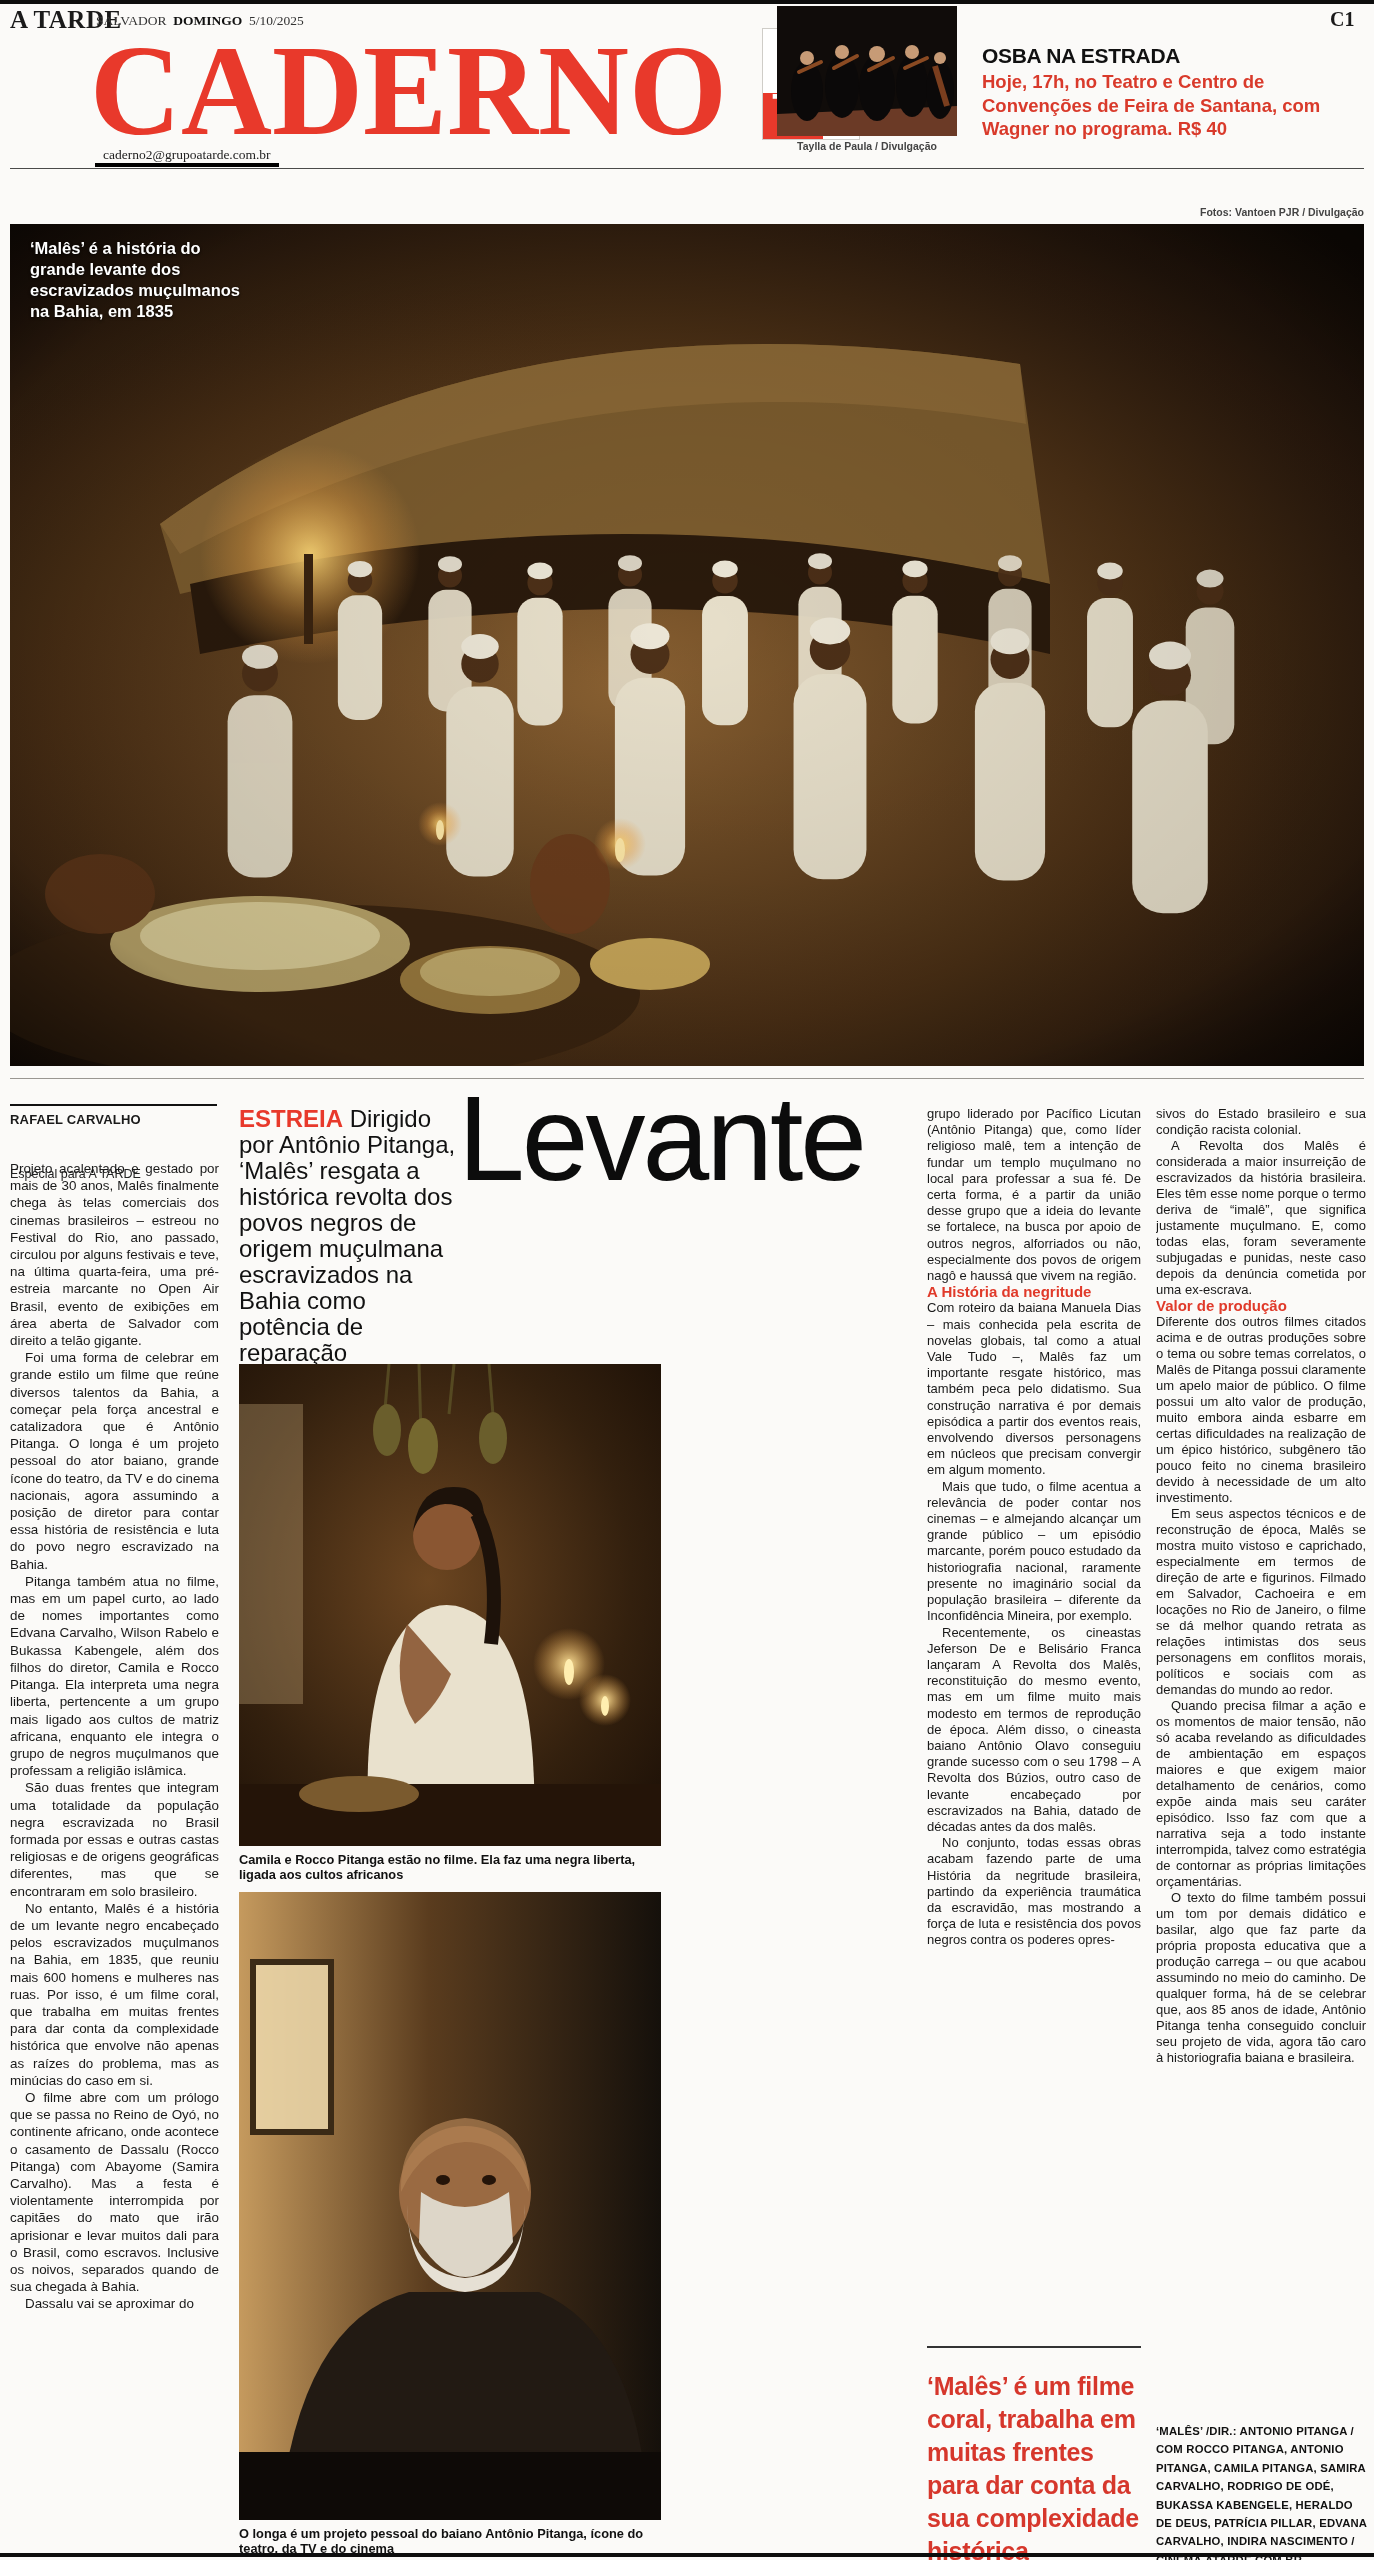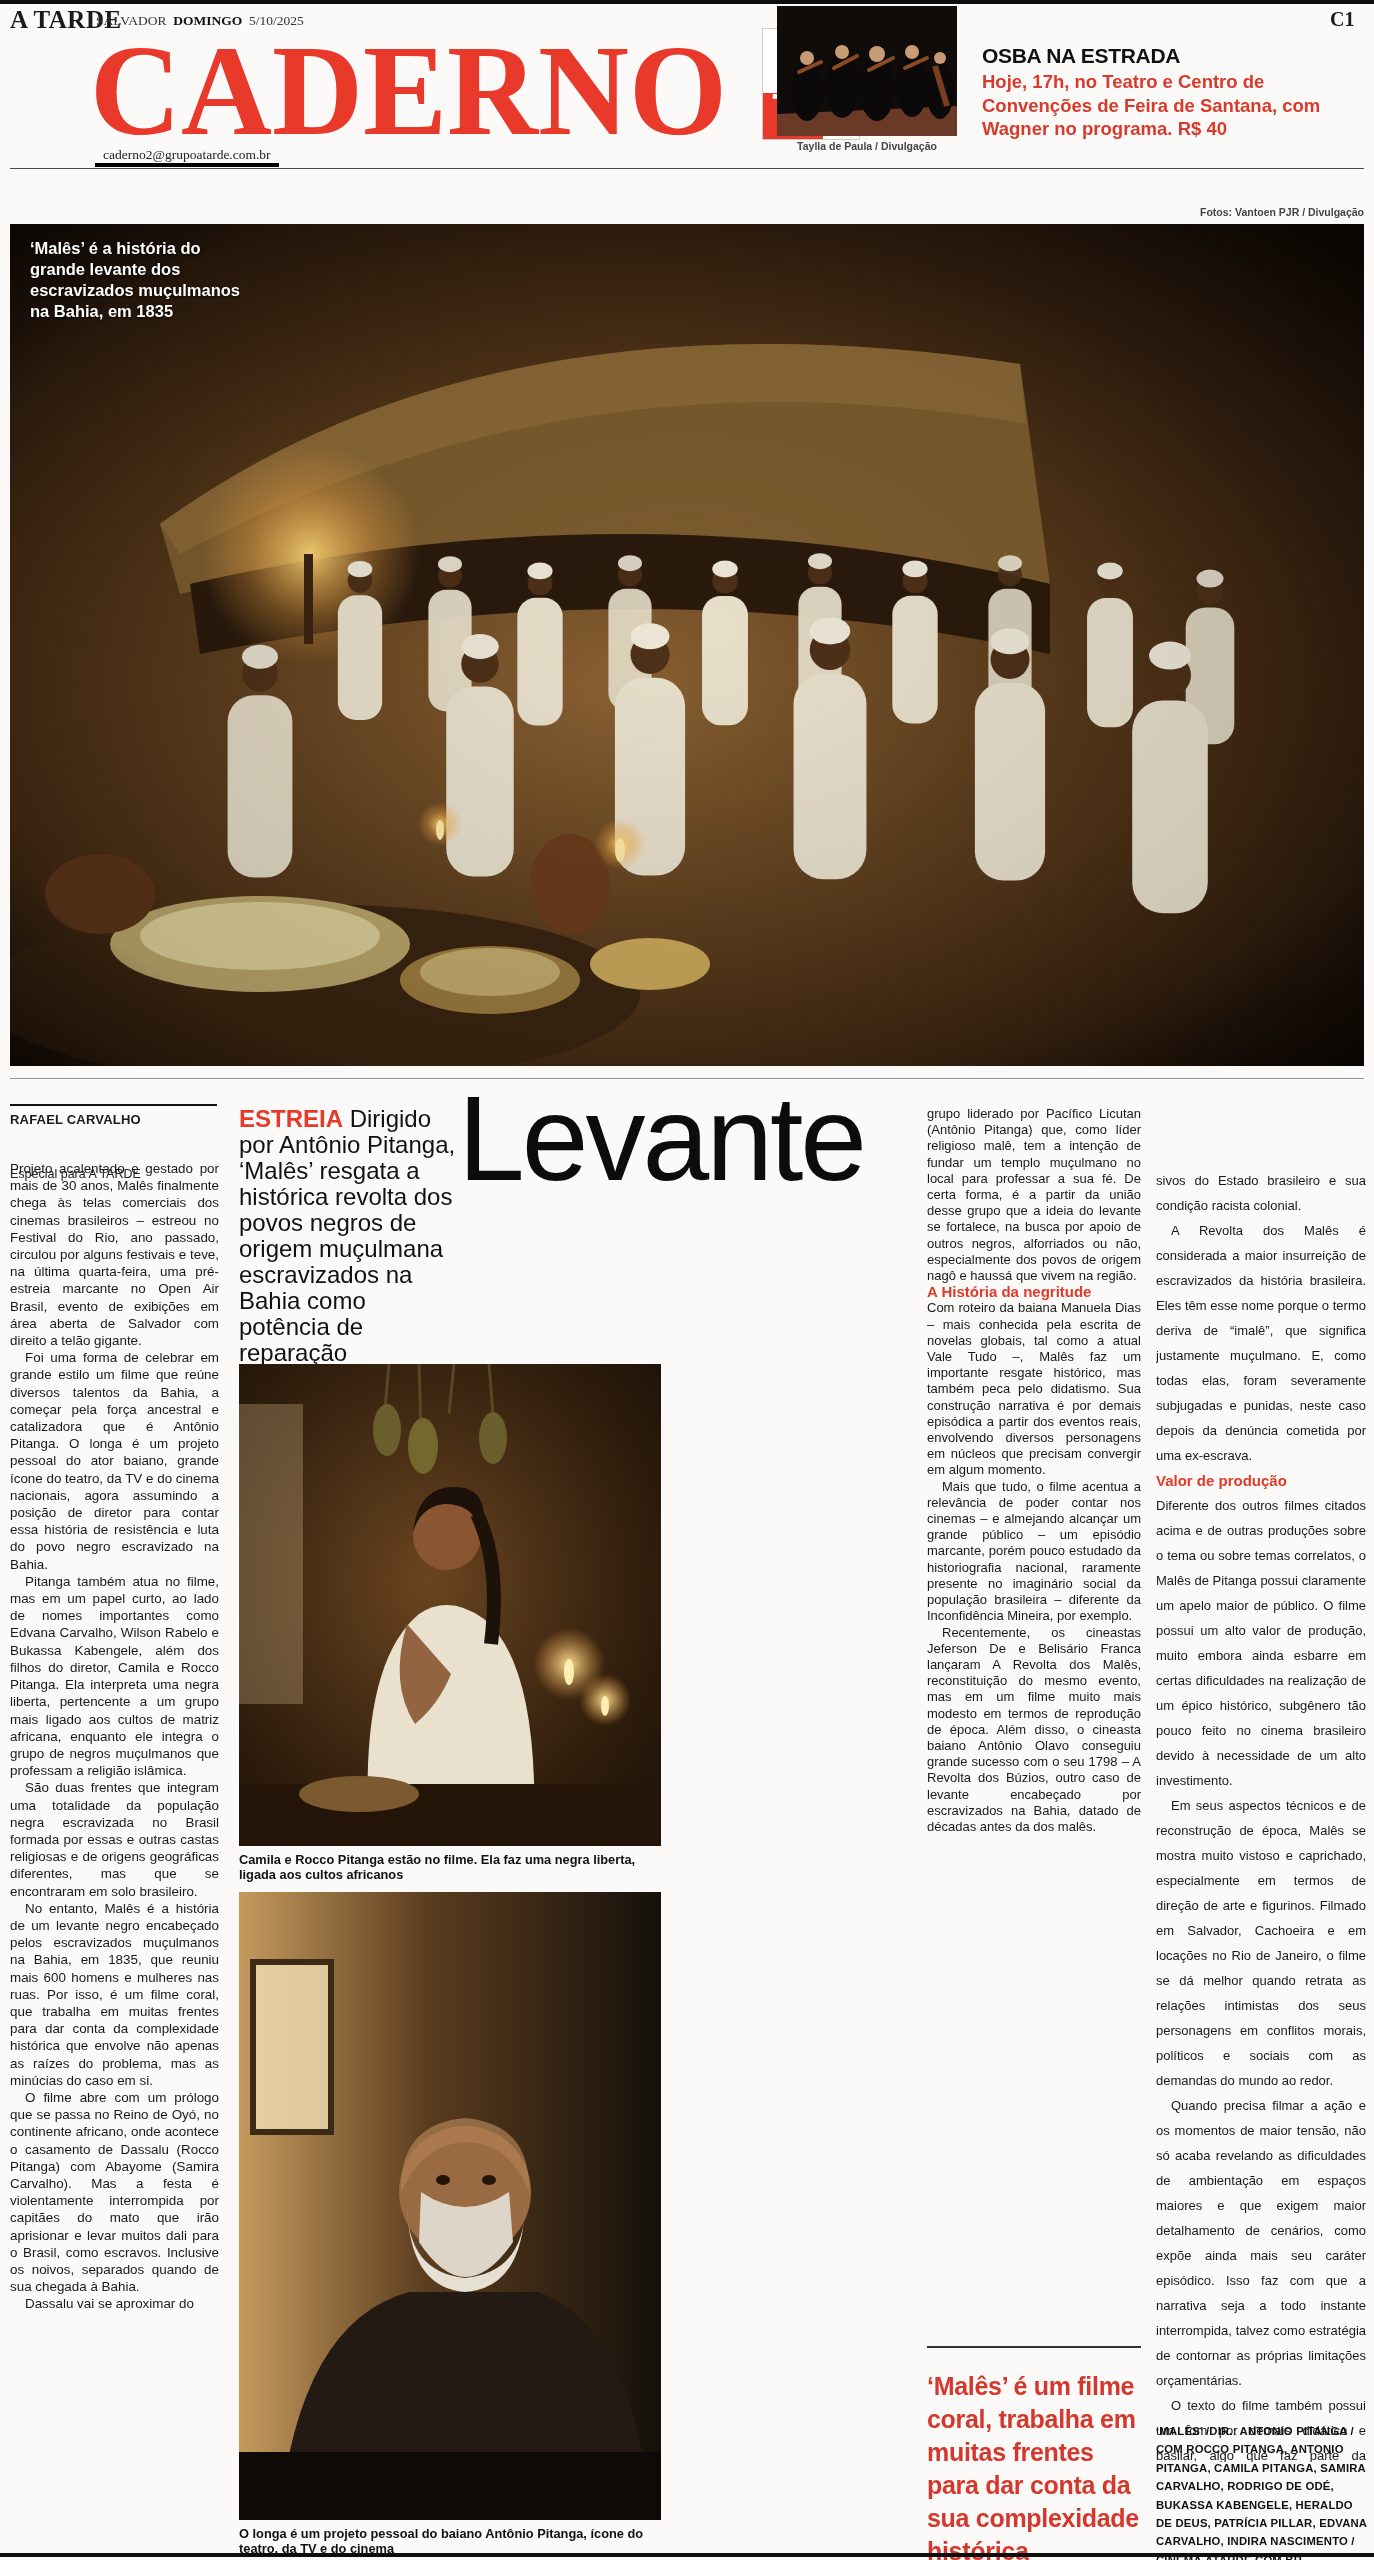--- a/index.html
+++ b/index.html
@@ -44,21 +44,21 @@
   .deck{left:239px;top:1106px;width:224px;font-size:24px;line-height:26px;color:#111;}
   .kicker{color:#e8392b;font-weight:700;}
   .hl1{left:458px;top:1078px;font-size:120px;line-height:1;font-weight:400;letter-spacing:-3px;color:#0c0c0c;}
   .hl2{left:454px;top:1188px;font-size:162px;line-height:1;font-weight:700;letter-spacing:-9px;color:#000;
        text-shadow:2px 0 #000,-2px 0 #000,0 1.5px #000,0 -1.5px #000;}
   .photo1{left:239px;top:1364px;width:422px;height:482px;background:#20130a;}
   .caption1{left:239px;top:1852px;width:428px;font-size:12.8px;font-weight:700;color:#111;}
   .photo2{left:239px;top:1892px;width:422px;height:628px;background:#15100b;}
   .caption2{left:239px;top:2526px;width:428px;font-size:12.8px;font-weight:700;color:#111;}
   .col5{left:927px;top:1106px;width:214px;height:1232px;overflow:hidden;font-size:13px;line-height:16.2px;}
-  .col6{left:1156px;top:1168px;width:210px;height:1294px;overflow:hidden;font-size:13px;line-height:25px;}
+  .col6{left:1156px;top:1106px;width:210px;height:1294px;overflow:hidden;font-size:13px;line-height:16px;}
   .subhead{color:#e03a2a;font-weight:700;font-size:15px;margin:7px 0 2px 0;text-indent:0 !important;text-align:left;}
   .quote-rule{left:927px;top:2346px;width:214px;height:2px;background:#333;}
   .quote{left:927px;top:2370px;width:220px;font-size:25px;line-height:33px;font-weight:700;color:#d6372c;letter-spacing:-.3px;}
   .credits{left:1156px;top:2422px;width:214px;font-size:11.3px;line-height:18.4px;font-weight:700;letter-spacing:.2px;color:#111;text-transform:uppercase;}
 </style>
 </head>
 <body>
 
 <div id="page">
 
@@ -265,20 +265,21 @@
     </svg>
   </div>
   <div class="abs caption2">O longa é um projeto pessoal do baiano Antônio Pitanga, ícone do teatro, da TV e do cinema</div>
 
   <div class="abs col5 bodycopy">
     <p class="noind">grupo liderado por Pacífico Licutan (Antônio Pitanga) que, como líder religioso malê, tem a intenção de fundar um templo muçulmano no local para professar a sua fé. De certa forma, é a partir da união desse grupo que a ideia do levante se fortalece, na busca por apoio de outros negros, alforriados ou não, especialmente dos povos de origem nagô e haussá que vivem na região.</p>
     <p class="subhead">A História da negritude</p>
     <p class="noind">Com roteiro da baiana Manuela Dias – mais conhecida pela escrita de novelas globais, tal como a atual Vale Tudo –, Malês faz um importante resgate histórico, mas também peca pelo didatismo. Sua construção narrativa é por demais episódica a partir dos eventos reais, envolvendo diversos personagens em núcleos que precisam convergir em algum momento.</p>
     <p>Mais que tudo, o filme acentua a relevância de poder contar nos cinemas – e almejando alcançar um grande público – um episódio marcante, porém pouco estudado da historiografia nacional, raramente presente no imaginário social da população brasileira – diferente da Inconfidência Mineira, por exemplo.</p>
     <p>Recentemente, os cineastas Jeferson De e Belisário Franca lançaram A Revolta dos Malês, reconstituição do mesmo evento, mas em um filme muito mais modesto em termos de reprodução de época. Além disso, o cineasta baiano Antônio Olavo conseguiu grande sucesso com o seu 1798 – A Revolta dos Búzios, outro caso de levante encabeçado por escravizados na Bahia, datado de décadas antes da dos malês.</p>
+    <p>No conjunto, todas essas obras acabam fazendo parte de uma História da negritude brasileira, partindo da experiência traumática da escravidão, mas mostrando a força de luta e resistência dos povos negros contra os poderes opres-</p>
   </div>
 
   <div class="abs quote-rule"></div>
   <div class="abs quote">‘Malês’ é um filme coral, trabalha em muitas frentes para dar conta da sua complexidade histórica</div>
 
   <div class="abs col6 bodycopy">
     <p class="noind">sivos do Estado brasileiro e sua condição racista colonial.</p>
     <p>A Revolta dos Malês é considerada a maior insurreição de escravizados da história brasileira. Eles têm esse nome porque o termo deriva de “imalê”, que significa justamente muçulmano. E, como todas elas, foram severamente subjugadas e punidas, neste caso depois da denúncia cometida por uma ex-escrava.</p>
     <p class="subhead">Valor de produção</p>
     <p class="noind">Diferente dos outros filmes citados acima e de outras produções sobre o tema ou sobre temas correlatos, o Malês de Pitanga possui claramente um apelo maior de público. O filme possui um alto valor de produção, muito embora ainda esbarre em certas dificuldades na realização de um épico histórico, subgênero tão pouco feito no cinema brasileiro devido à necessidade de um alto investimento.</p>

